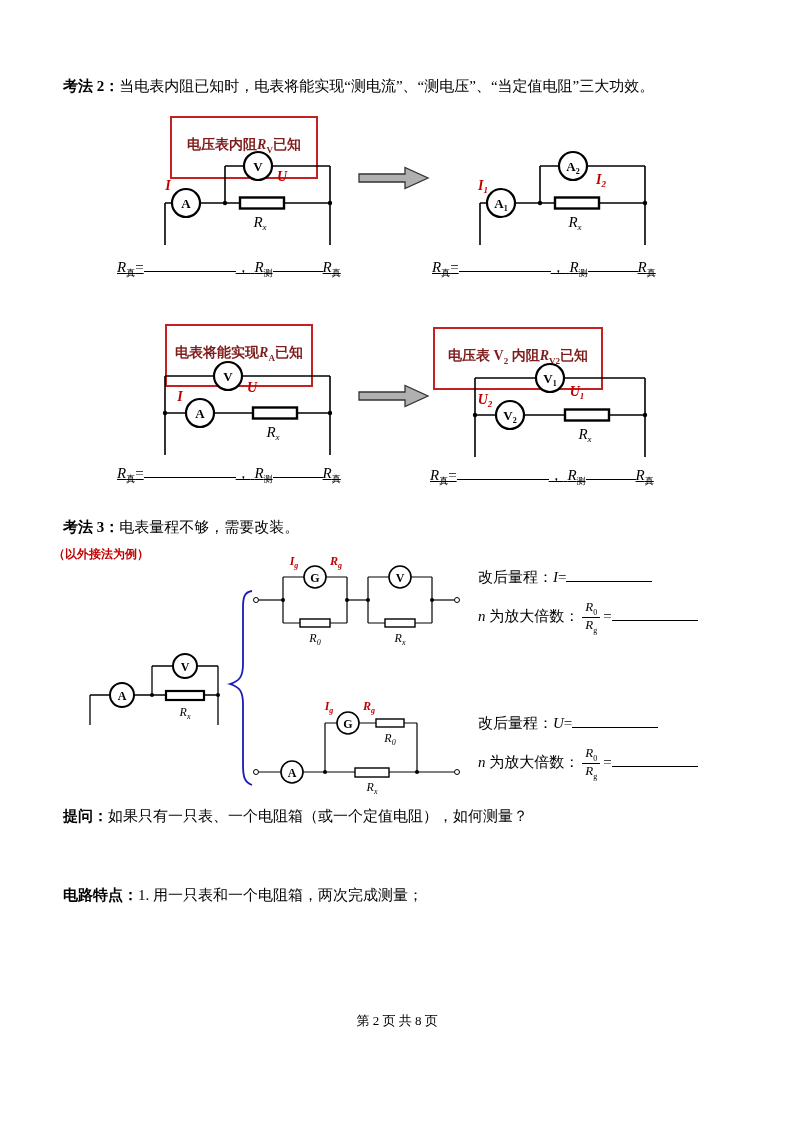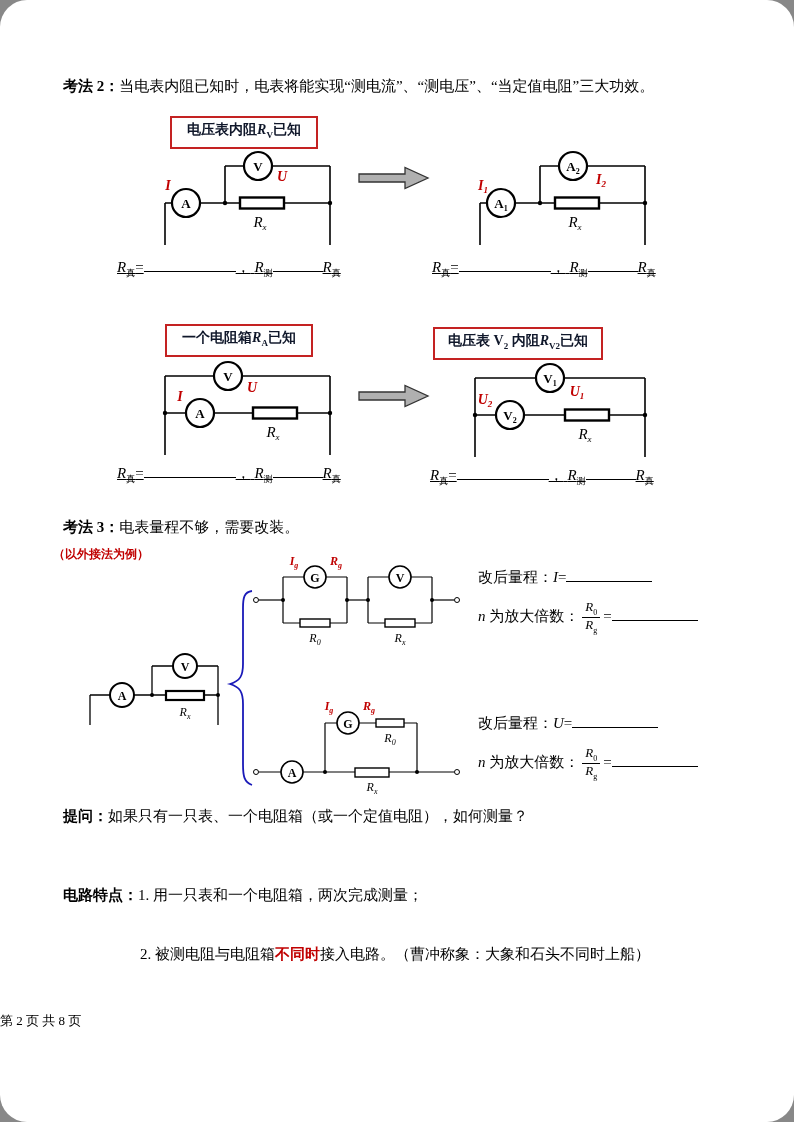--- a/index.html
+++ b/index.html
@@ -1,24 +1,24 @@
 <!DOCTYPE html>
 <html><head>
 <meta charset="utf-8">
 <style>
   html,body{margin:0;padding:0;background:#888;}
   .page{position:relative;width:794px;height:1122px;background:#ffffff;margin:0 auto;
-        font-family:"Liberation Serif","DejaVu Serif",serif;color:#000;overflow:hidden;border-radius:27px;}
+        font-family:"Liberation Serif","DejaVu Serif",serif;color:#000;overflow:hidden;}
   .abs{position:absolute;}
   .body-text{font-size:15px;line-height:20px;}
   .bold{font-weight:bold;}
   .red{color:#c00000;}
   .blue{color:#1a1ab8;}
-  .redbox{border:2px solid #c42222;color:#0f172a;font-weight:bold;font-size:14px;
-          text-align:center;padding:3px 4px;line-height:18px;}
+  .redbox{border:2px solid #c42222;color:#7f1d1d;font-weight:bold;font-size:14px;
+          text-align:center;padding:18px 4px;line-height:18px;}
   .redbox i{font-style:italic;}
   .redbox sub{font-size:9px;}
   .ansline{font-size:15px;text-decoration:underline;}
   .ansline i{font-style:italic;}
   .ansline sub{font-size:9px;}
   .blank{display:inline-block;border-bottom:1px solid #000;height:13px;vertical-align:baseline;}
   .w92{width:92px;} .w50{width:50px;} .w86{width:86px;}
   .gline{font-size:15px;line-height:22px;}
   .gline i{font-style:italic;}
   .gline sub{font-size:9px;}
@@ -27,21 +27,21 @@
   .frac .num{display:block;border-bottom:1px solid #000;padding:0 3px;}
   .frac .den{display:block;padding:0 3px;}
   .frac i{font-style:italic;}
   .frac sub{font-size:8px;}
   .mtr{font-family:"Liberation Serif",serif;font-weight:bold;font-size:13px;fill:#000;}
   .mtrs{font-family:"Liberation Serif",serif;font-weight:bold;font-size:12px;fill:#000;}
   .redlbl{font-family:"Liberation Serif",serif;font-style:italic;font-weight:bold;font-size:14px;fill:#c00000;}
   .redlbls{font-family:"Liberation Serif",serif;font-style:italic;font-weight:bold;font-size:12px;fill:#c00000;}
   .rlbl{font-family:"Liberation Serif",serif;font-style:italic;font-size:15px;fill:#000;}
   .rlbls{font-family:"Liberation Serif",serif;font-style:italic;font-size:12px;fill:#000;}
-  .footer{width:794px;font-size:13px;}
+  .footer{width:794px;text-align:center;font-size:13px;}
 </style>
 </head>
 <body>
 
 <div class="page">
 
   <div class="abs body-text" style="left:63px;top:76px;width:700px">
     <span class="bold">考法 2：</span><span>当电表内阻已知时，电表将能实现“测电流”、“测电压”、“当定值电阻”三大功效。</span>
   </div>
 
@@ -94,21 +94,21 @@
   </svg>
 
   <div class="abs ansline" style="left:117px;top:258px">
     <i>R</i><sub>真</sub><span>=</span><span class="blank w92"></span><span>，</span> <i>R</i><sub>测</sub><span class="blank w50"></span><i>R</i><sub>真</sub>
   </div>
   <div class="abs ansline" style="left:432px;top:258px">
     <i>R</i><sub>真</sub><span>=</span><span class="blank w92"></span><span>，</span> <i>R</i><sub>测</sub><span class="blank w50"></span><i>R</i><sub>真</sub>
   </div>
 
   <div class="abs redbox" style="left:165px;top:324px;width:136px">
-    <span>一个电阻箱</span><i>R</i><sub>A</sub><span>已知</span>
+    <span>电表将能实现</span><i>R</i><sub>A</sub><span>已知</span>
   </div>
   <div class="abs redbox" style="left:433px;top:327px;width:158px">
     <span>电压表 V</span><sub>2</sub><span> 内阻</span><i>R</i><sub>V2</sub><span>已知</span>
   </div>
 
   <svg class="abs" style="left:140px;top:358px" width="220" height="110" viewBox="0 0 220 110">
     <g stroke="#000" stroke-width="1.6">
       <line x1="25" y1="55" x2="190" y2="55"></line>
         <line x1="25" y1="18" x2="25" y2="97"></line>
       <line x1="25" y1="18" x2="190" y2="18"></line>
@@ -256,19 +256,16 @@
     </div>
   </div>
 
   <div class="abs body-text" style="left:63px;top:806px;width:680px">
     <span class="bold">提问：</span><span>如果只有一只表、一个电阻箱（或一个定值电阻），如何测量？</span>
   </div>
 
   <div class="abs body-text" style="left:63px;top:885px;width:700px">
     <span class="bold">电路特点：</span><span>1. 用一只表和一个电阻箱，两次完成测量；</span>
   </div>
-  <div class="abs body-text" style="left:140px;top:944px;width:620px">
-    <span>2. 被测电阻与电阻箱</span><span class="red bold">不同时</span><span>接入电路。（曹冲称象：大象和石头不同时上船）</span>
-  </div>
 
   <div class="abs footer" style="left:0;top:1012px">第 2 页 共 8 页</div>
 
 </div>
 
 </body></html>

